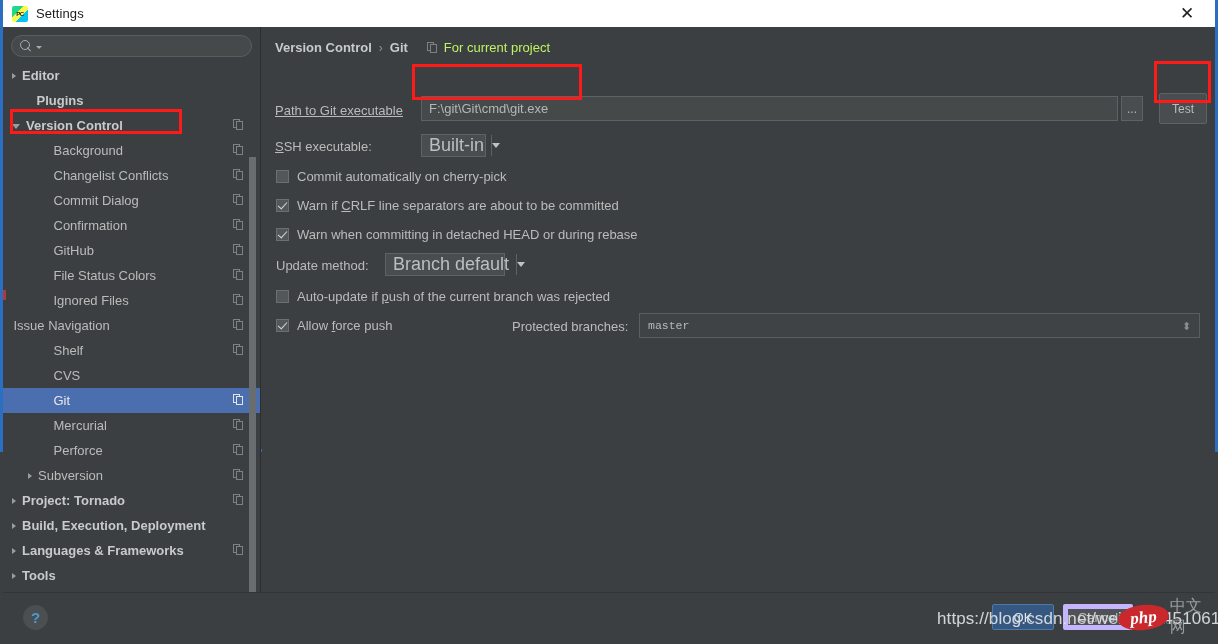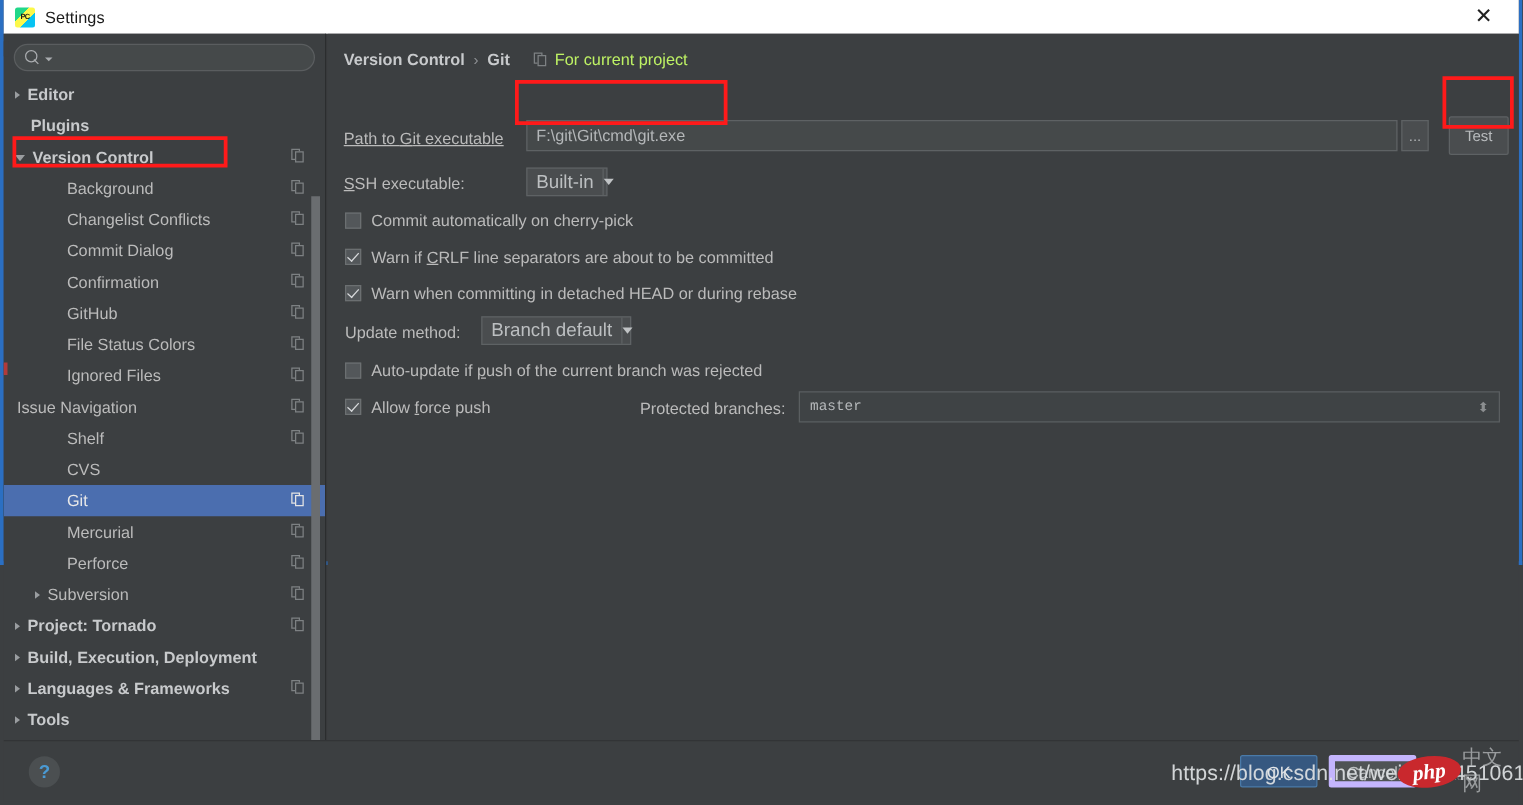--- a/index.html
+++ b/index.html
@@ -180,21 +180,21 @@
     display: flex; align-items: center; justify-content: center;
     cursor: pointer; font-family: "Liberation Sans", sans-serif;
   }
 
   .combo {
     position: absolute; background: #4a4d4f; border: 1px solid #5e6264;
     height: 23px; display: flex; align-items: stretch; cursor: pointer;
   }
   .combo .cval {
     display: flex; align-items: center; padding: 0 7px;
-    font-size: 15px; color: #bcbfc1; white-space: nowrap;
+    font-size: 18px; color: #bcbfc1; white-space: nowrap;
   }
   .combo .cbtn {
     width: 19px; border-left: 1px solid #5e6264;
     display: flex; align-items: center; justify-content: center;
   }
   .combo .cbtn::after {
     content: ""; width: 0; height: 0;
     border-left: 4.2px solid transparent; border-right: 4.2px solid transparent;
     border-top: 5px solid #c0c3c5;
   }
@@ -320,21 +320,21 @@
         <span class="search-icon"></span>
         <span class="search-caret"></span>
         <input class="search-input" type="text" value="" style="">
       </div>
     </div>
     <div class="tree" id="tree">
         <div class="node bold" style="padding-left: 9px;">
           <span class="arrow "></span>
           <span class="lbl">Editor</span>
         </div>
-        <div class="node bold" style="padding-left: 11px;">
+        <div class="node bold" style="padding-left: 23px;">
           <span class="arrow none"></span>
           <span class="lbl">Plugins</span>
         </div>
         <div class="node bold" style="padding-left: 9px;">
           <span class="arrow open"></span>
           <span class="lbl">Version Control</span>
           <span class="copy-icon">
             <i class="back"></i>
             <i class="front"></i>
           </span>

